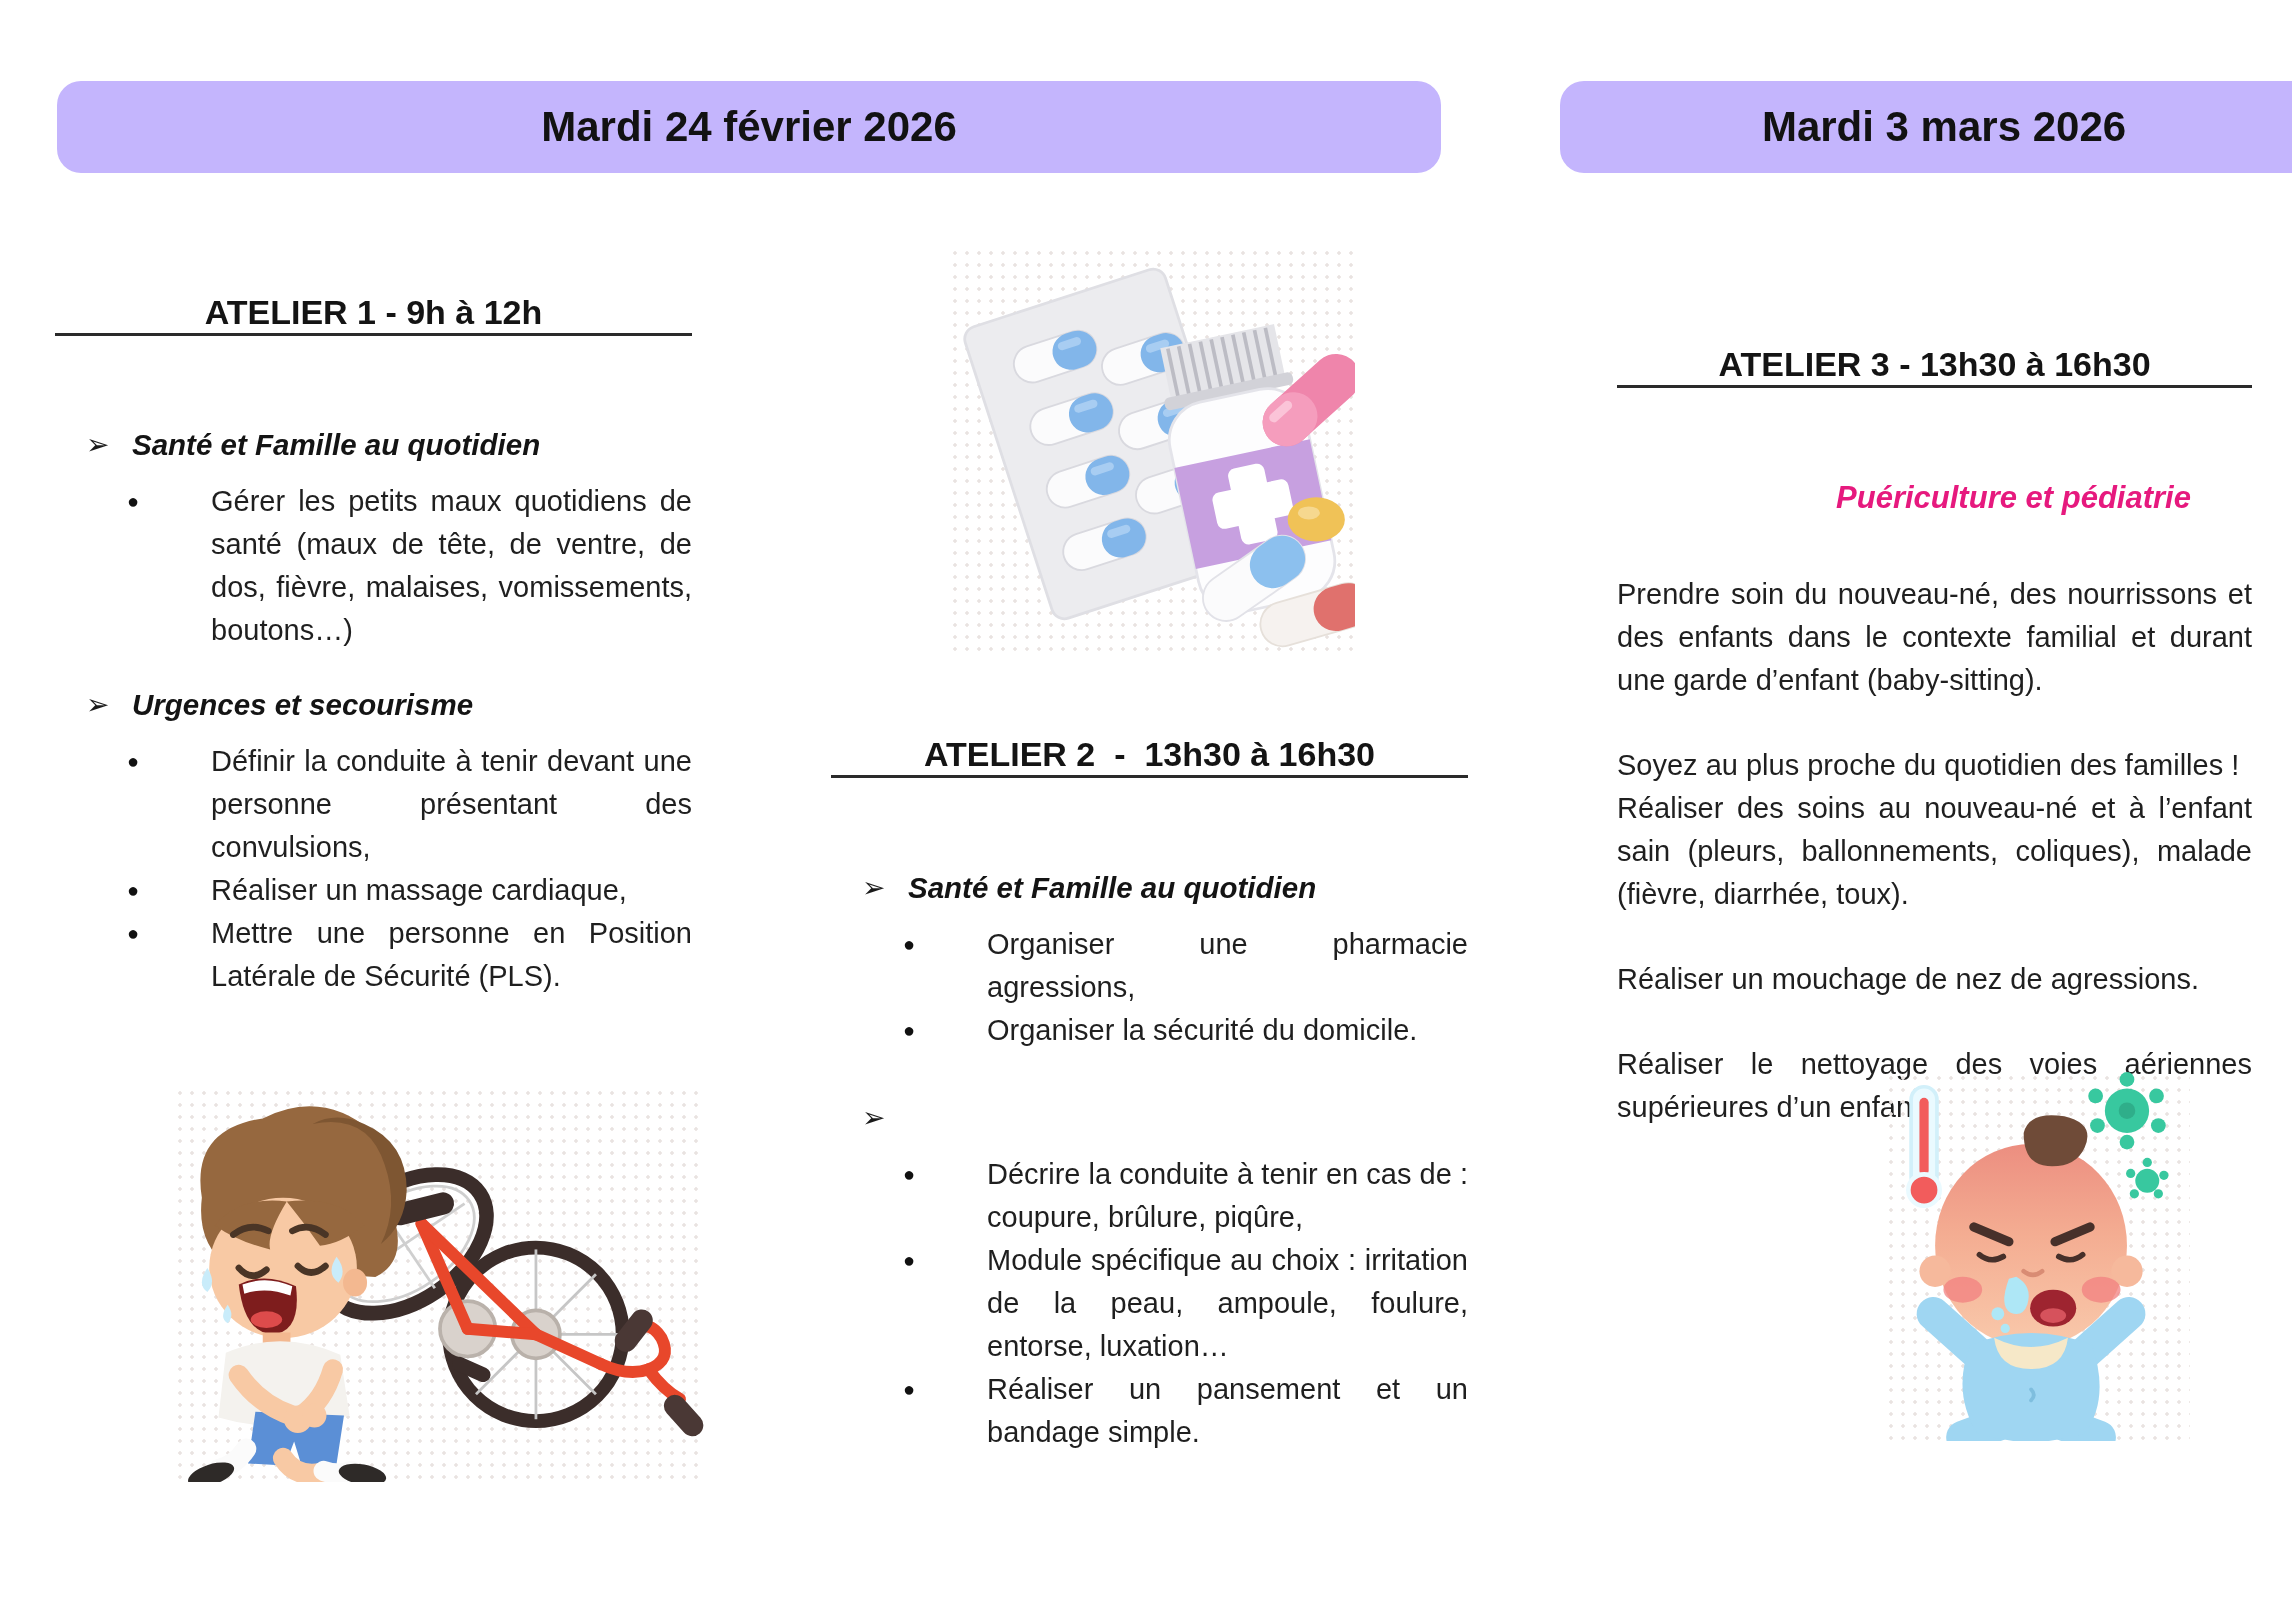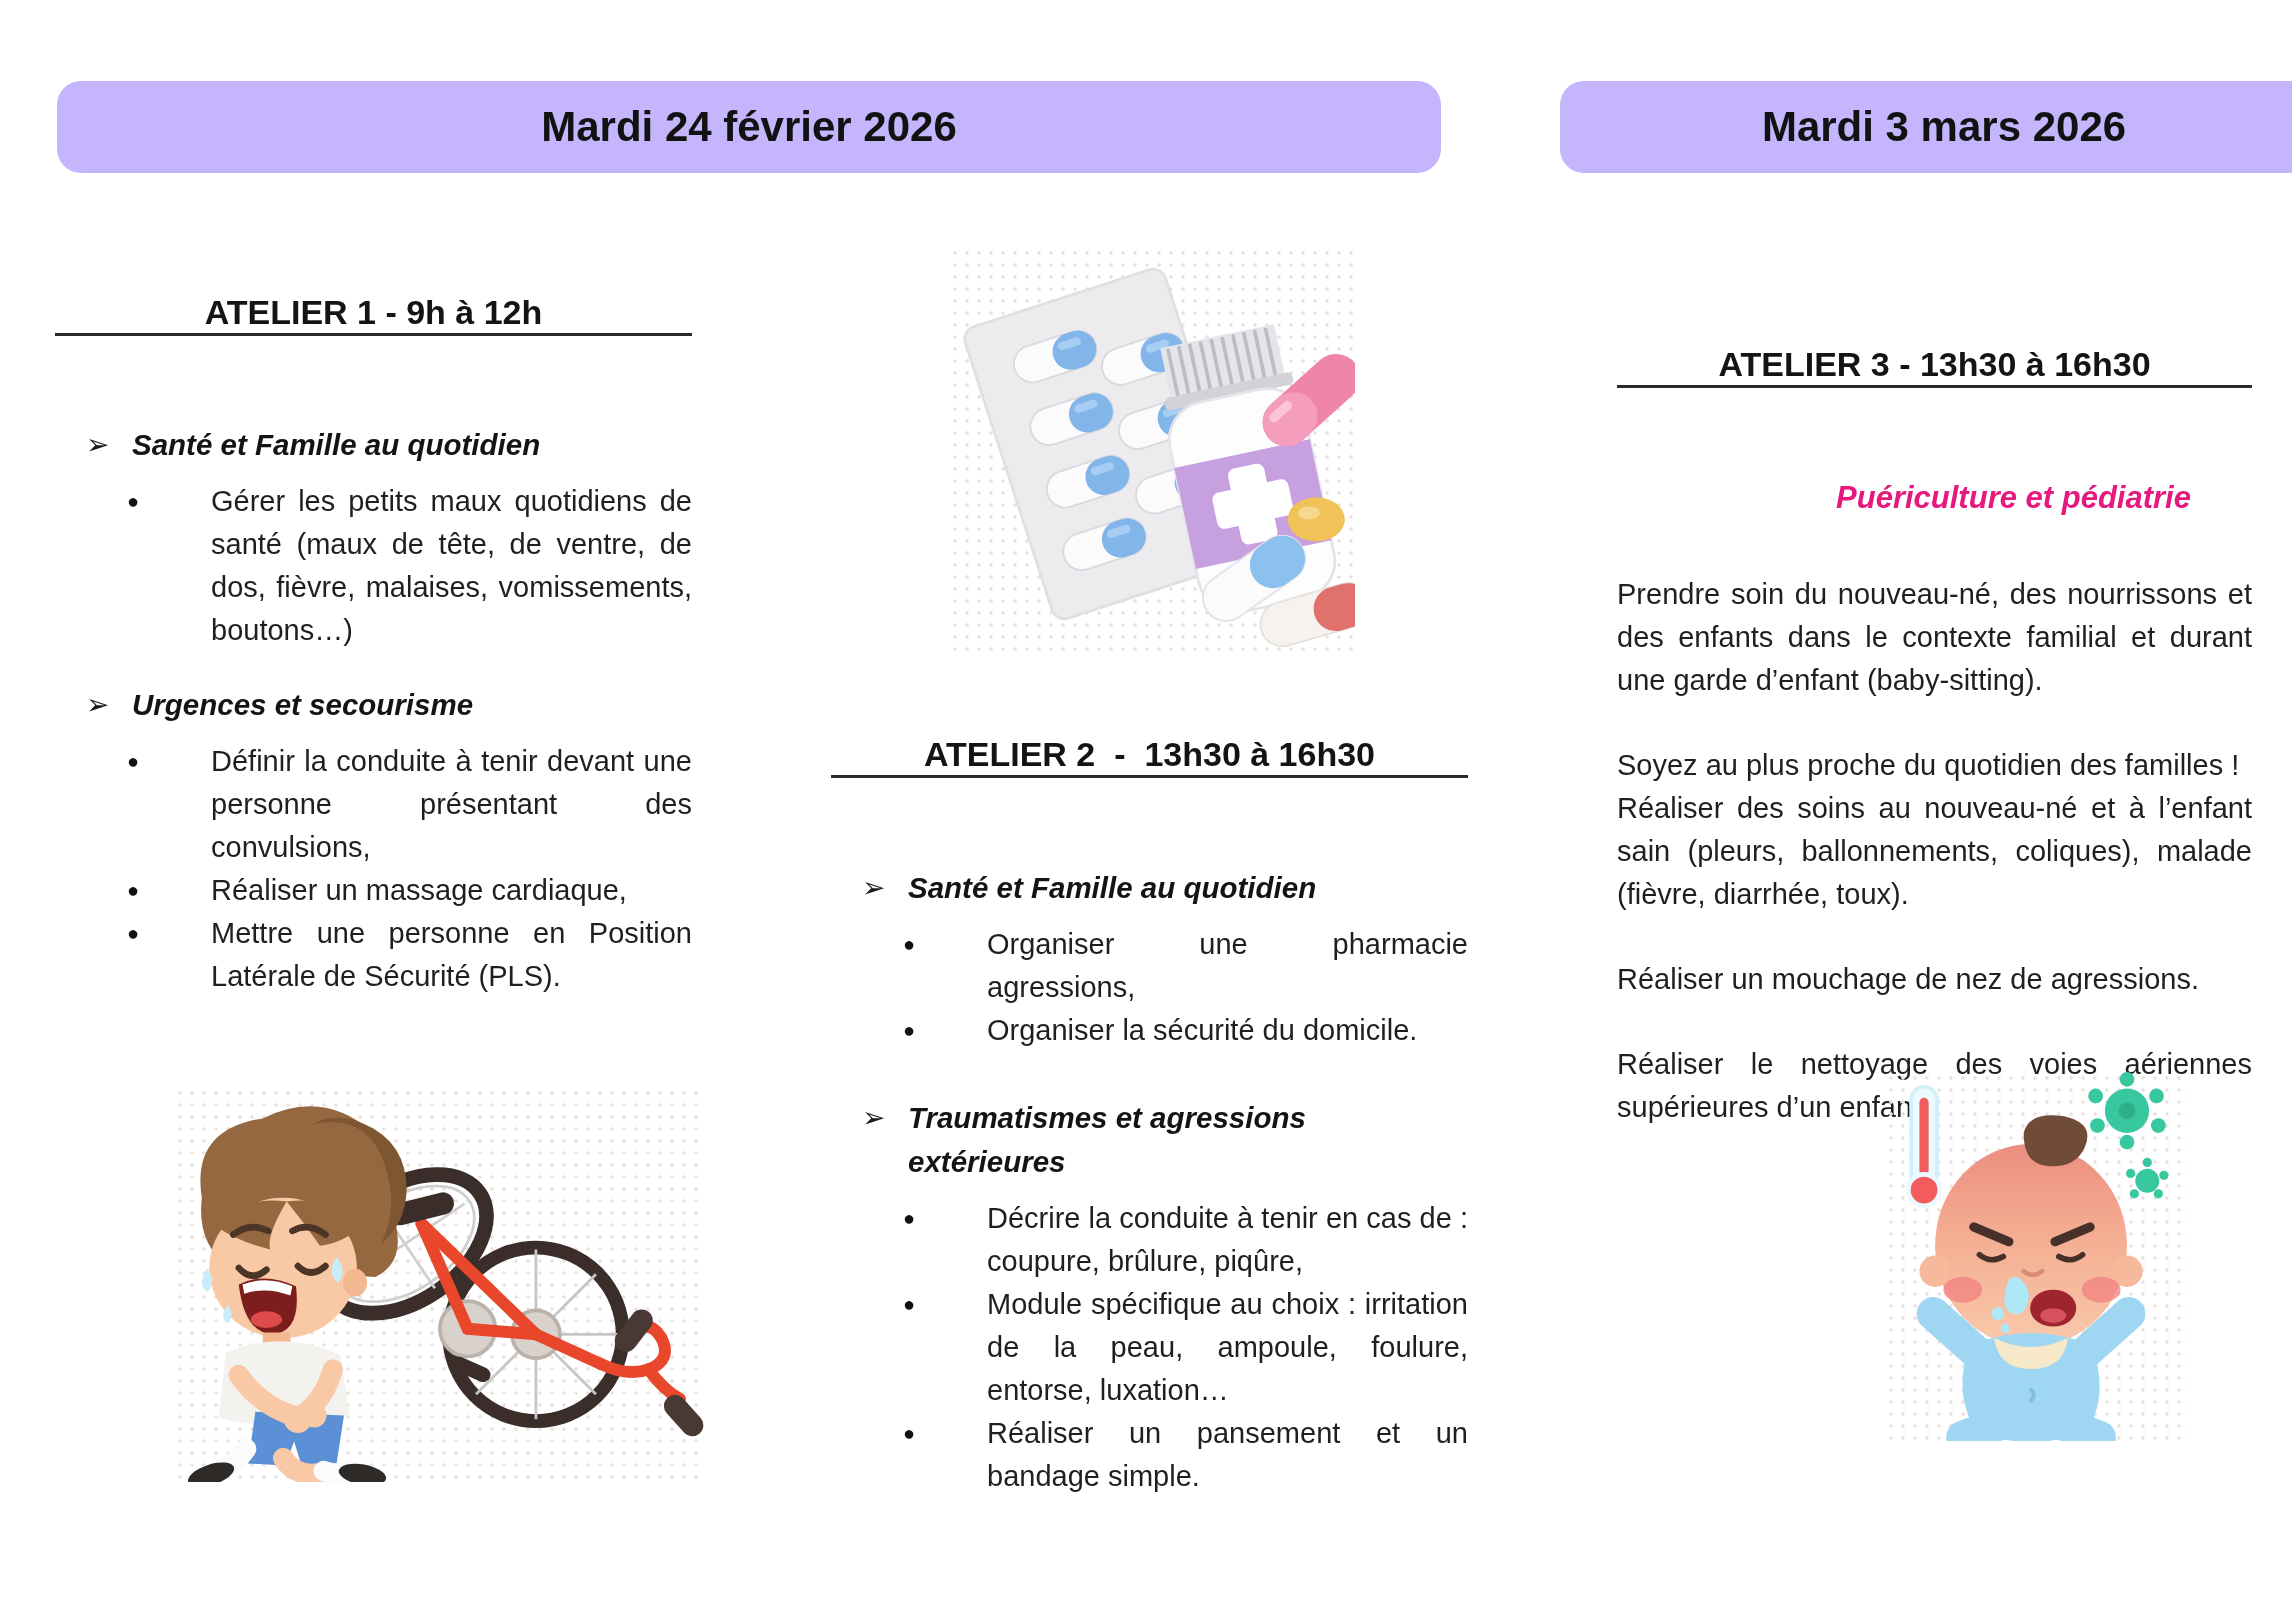--- a/index.html
+++ b/index.html
@@ -102,21 +102,20 @@
       <span class="bdot">●</span>
       <span class="btext">Organiser une pharmacie agressions,</span>
     </div>
     <div class="bullet">
       <span class="bdot">●</span>
       <span class="btext">Organiser la sécurité du domicile.</span>
     </div>
   </div>
   <div class="sechead" style="margin-top:44px">
     <span class="arrow">➢</span>
-    <span class="shead">Traumatismes et agressions extérieures</span>
   </div>
   <div class="bullets">
     <div class="bullet">
       <span class="bdot">●</span>
       <span class="btext">Décrire la conduite à tenir en cas de : coupure, brûlure, piqûre,</span>
     </div>
     <div class="bullet">
       <span class="bdot">●</span>
       <span class="btext">Module spécifique au choix : irritation de la peau, ampoule, foulure, entorse, luxation…</span>
     </div>

